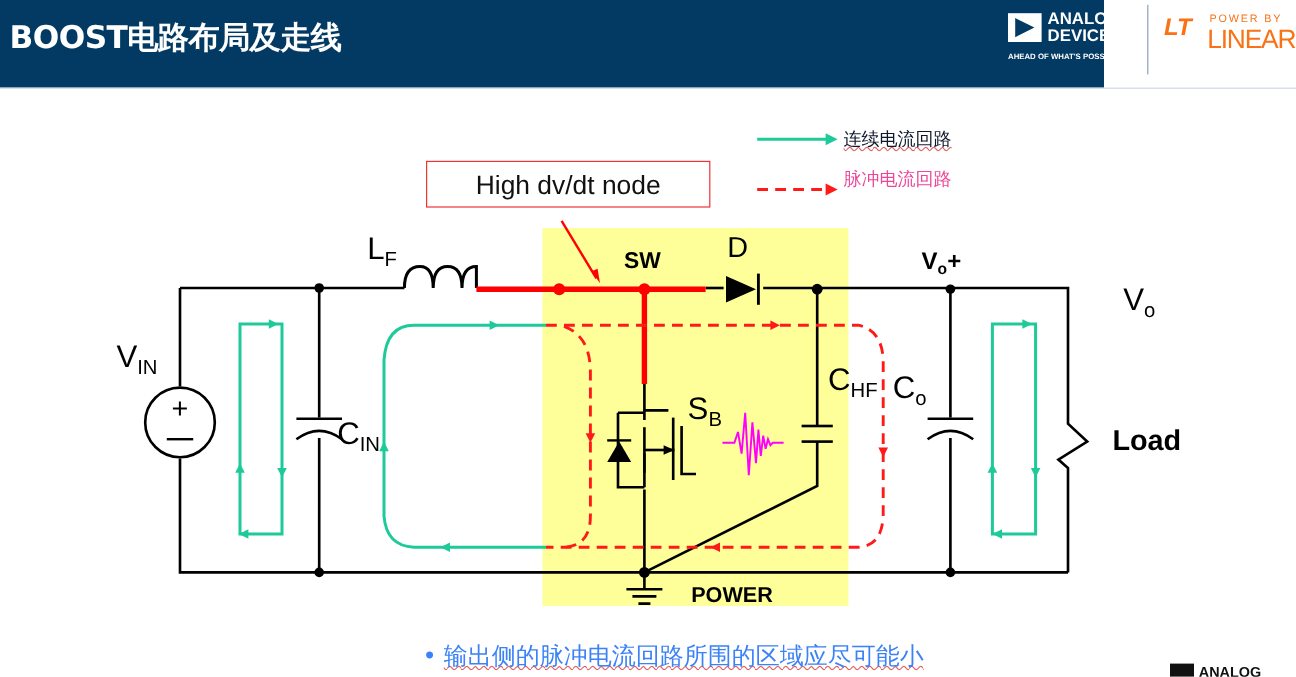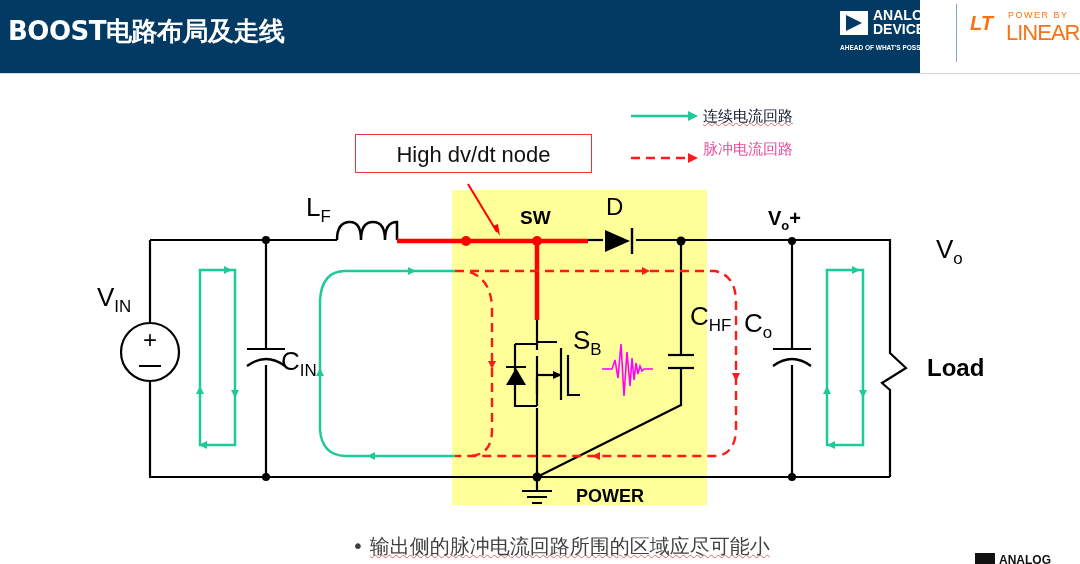--- a/index.html
+++ b/index.html
@@ -20,21 +20,21 @@
   .legend { position:absolute; left:630px; top:106px; }
   .legend-row { position:absolute; left:0; white-space:nowrap; }
   .legend-label { position:absolute; left:73px; top:-9px; font-size:15px; font-family:"DejaVu Sans", sans-serif; color:#0f172a; white-space:nowrap; }
   .legend-label.second { color:#ec4899;font-family:Liberation Serif, serif; }
   .wavy { text-decoration:underline wavy #e06666; text-decoration-thickness:1px; }
   .callout { position:absolute; left:355px; top:134px; width:237px; height:39px; border:1.5px solid #e33; box-sizing:border-box; font-size:22px; color:#111; text-align:center; line-height:39px; }
   .hl { position:absolute; left:452px; top:190px; width:255px; height:315px; background:#ffff99; }
   svg.circuit { position:absolute; left:0; top:0; }
   .lbl { position:absolute; color:#000; white-space:nowrap; }
   .lbl sub { font-size:0.65em; vertical-align:-0.35em; }
-  .bullet { position:absolute; left:352px; top:533px; font-size:20px; font-family:"DejaVu Sans", sans-serif; color:#404040; white-space:nowrap; }
+  .bullet { position:absolute; left:352px; top:533px; font-size:20px; font-family:"DejaVu Sans", sans-serif; color:#3b82f6; white-space:nowrap; }
   .bullet .dot { margin-right:6px; }
   .footer-logo { position:absolute; left:975px; top:553px; height:11px; color:#111; font-weight:bold; font-size:12px; }
   .footer-logo .sq { display:inline-block; width:20px; height:11px; background:#111; vertical-align:top; margin-right:4px; }
 </style>
 </head>
 <body>
 
 <div class="header">
   <div class="title">BOOST电路布局及走线</div>
   <div class="adi-logo">

